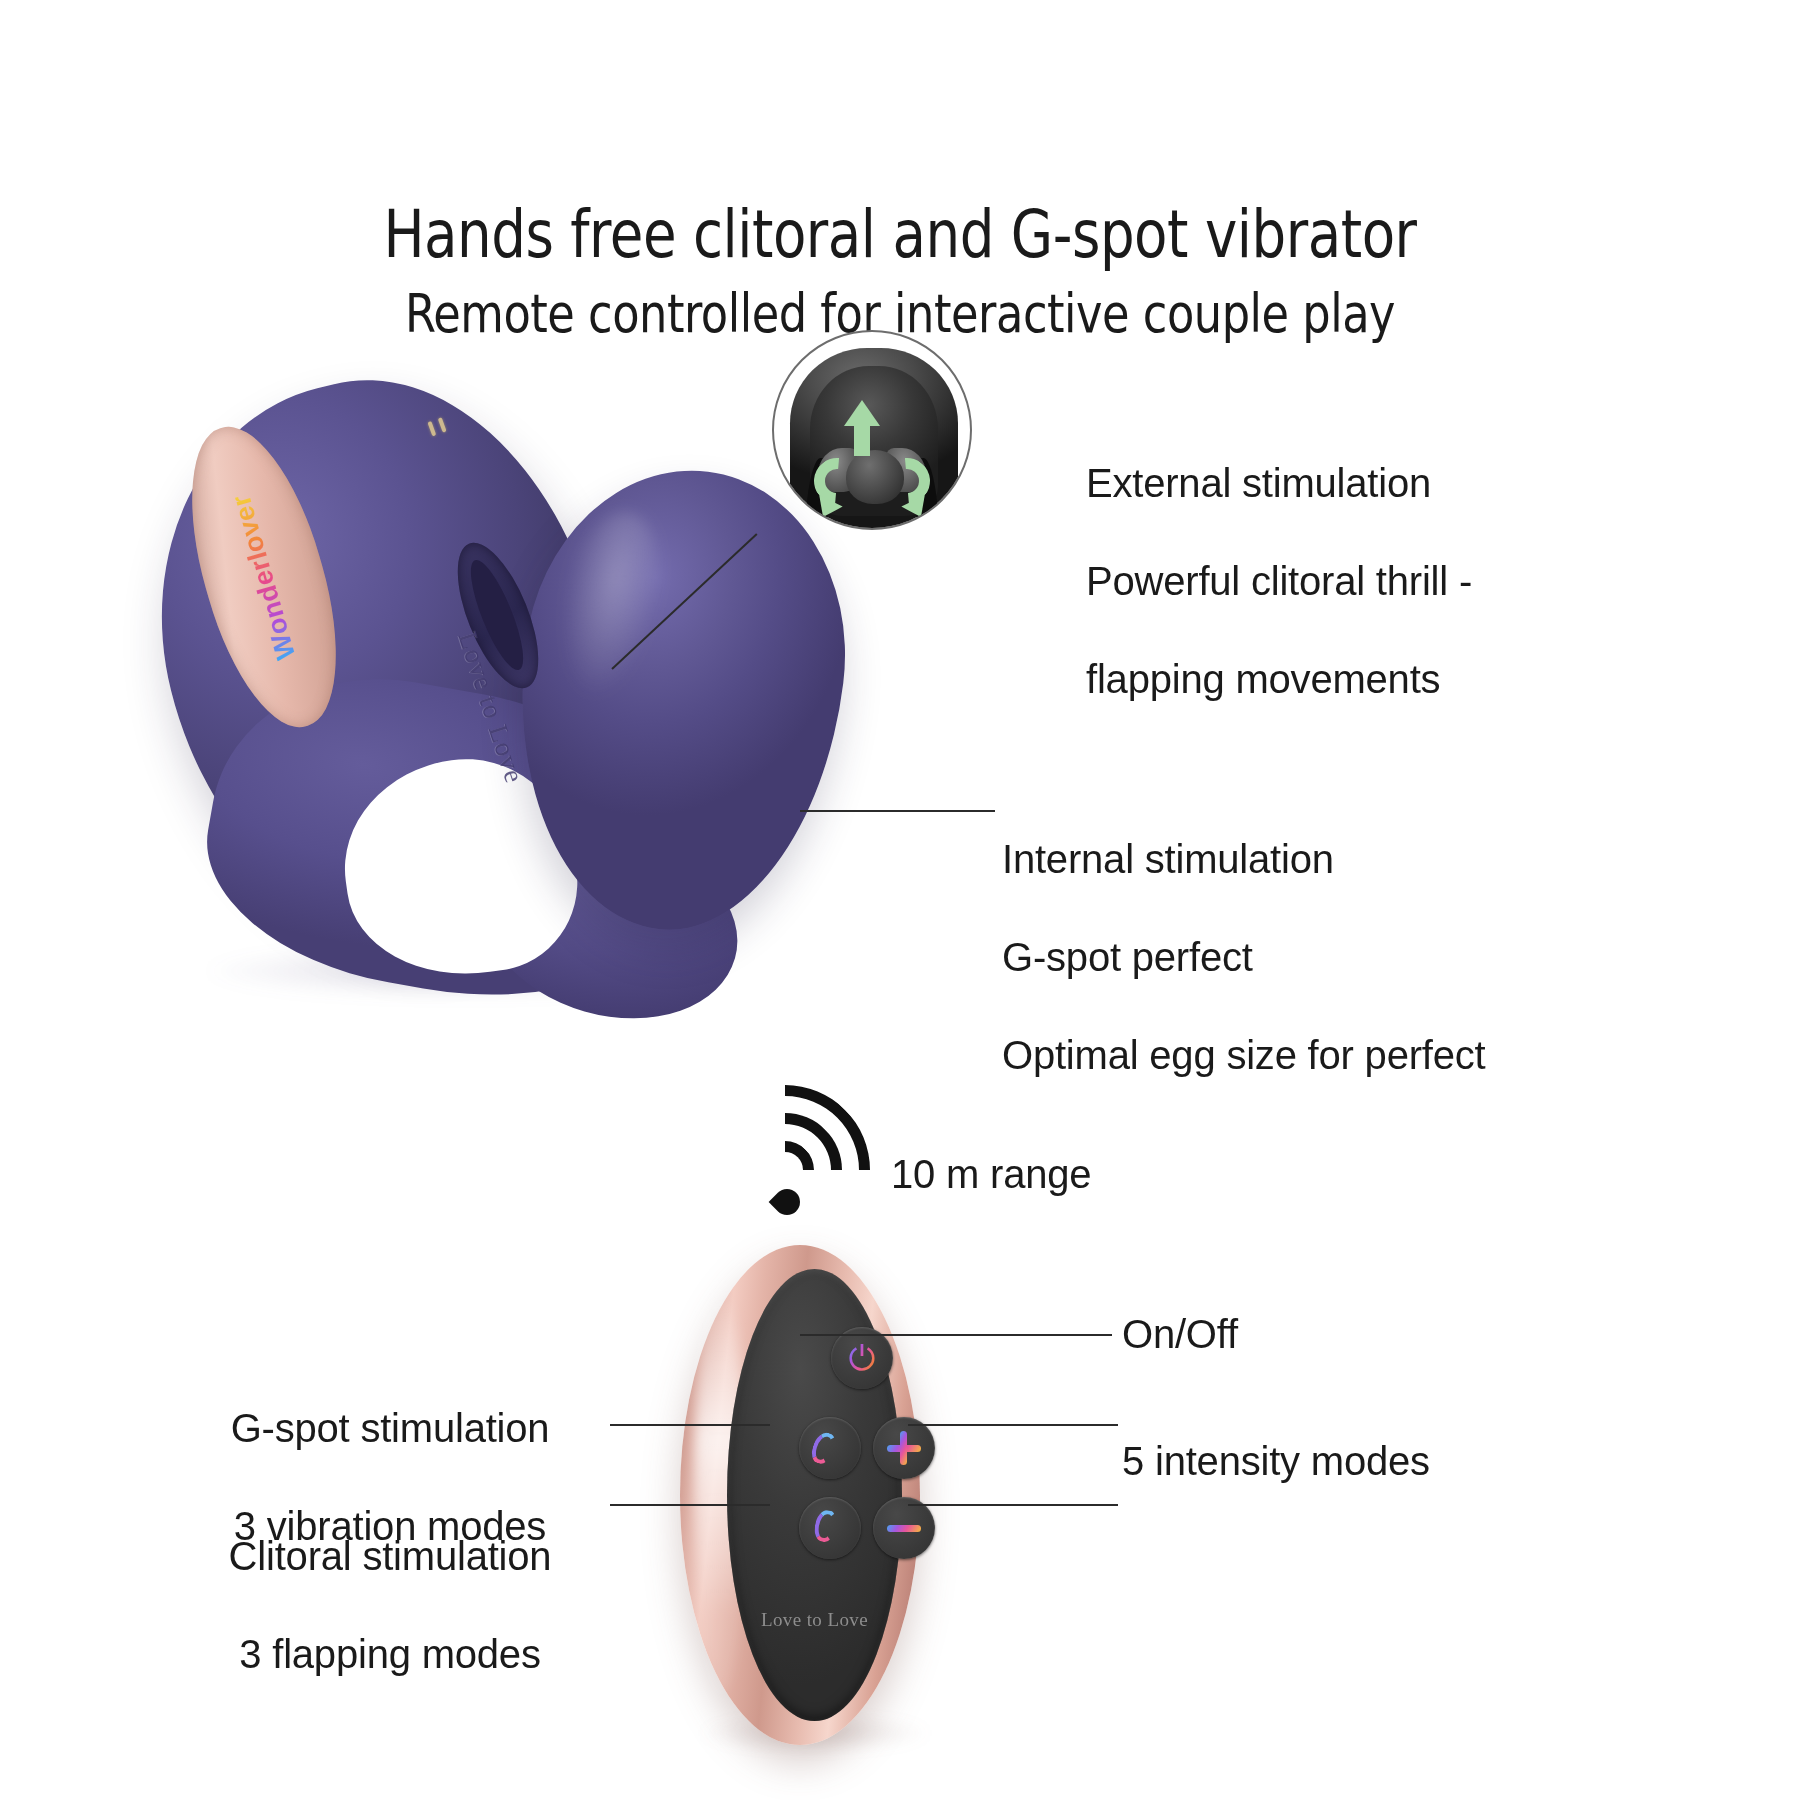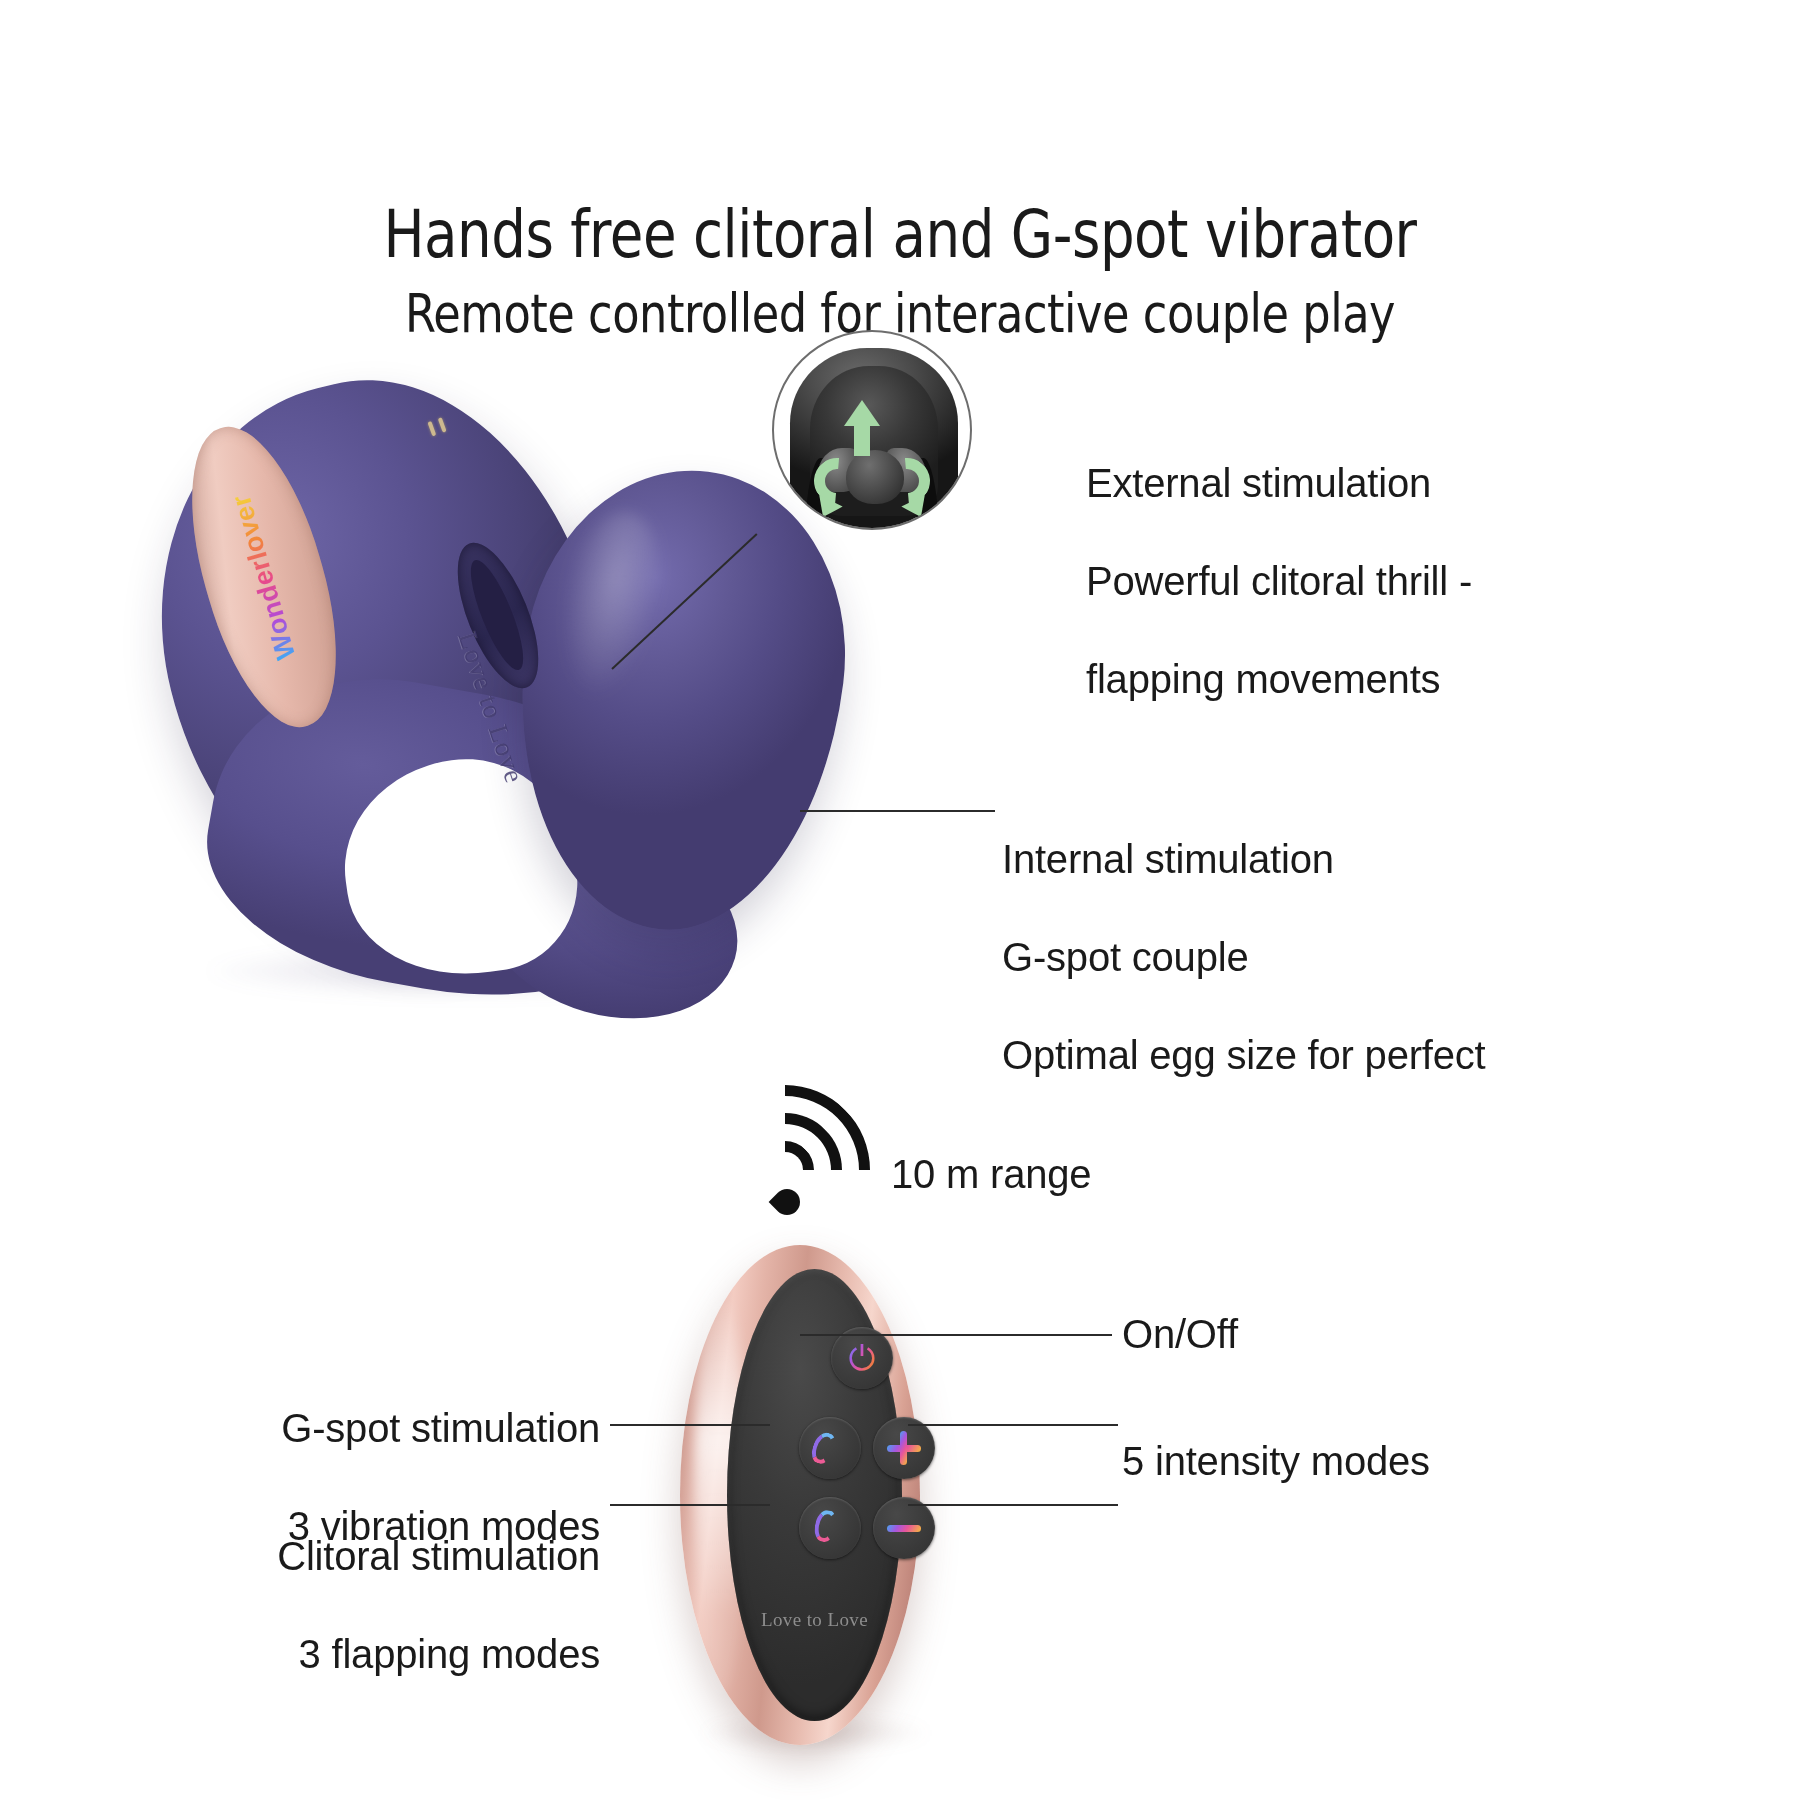--- a/index.html
+++ b/index.html
@@ -30,21 +30,21 @@
   
   .callout {
     position:absolute;
     font-size:40px;
     line-height:49px;
     color:#1a1a1a;
     white-space:pre-line;
     letter-spacing:-0.2px;
   }
   .callout.right { text-align:left; }
-  .callout.leftal { text-align:right; }
+  .callout.leftal { text-align:center; }
 
   
   .leader {
     position:absolute;
     background:#2b2b2b;
     height:2px;
     transform-origin:0 50%;
   }
 
   
@@ -413,21 +413,21 @@
   <div class="callout right" style="left:1086px; top:410px;">
     <div>External stimulation</div>
     <div>Powerful clitoral thrill -</div>
     <div>flapping movements</div>
   </div>
 
   <div class="leader" style="left:800px; top:810px; width:195px;"></div>
 
   <div class="callout right" style="left:1002px; top:786px;">
     <div>Internal stimulation</div>
-    <div>G-spot couple</div>
+    <div>G-spot perfect</div>
     <div>Optimal egg size for perfect</div>
   </div>
 
   <div id="wifi">
     <div class="wifi-arc a1"></div>
     <div class="wifi-arc a2"></div>
     <div class="wifi-arc a3"></div>
     <div class="wifi-dot"></div>
   </div>
   <div class="callout right" style="left:855px; top:1150px;margin-left:36px;">10 m range</div>

